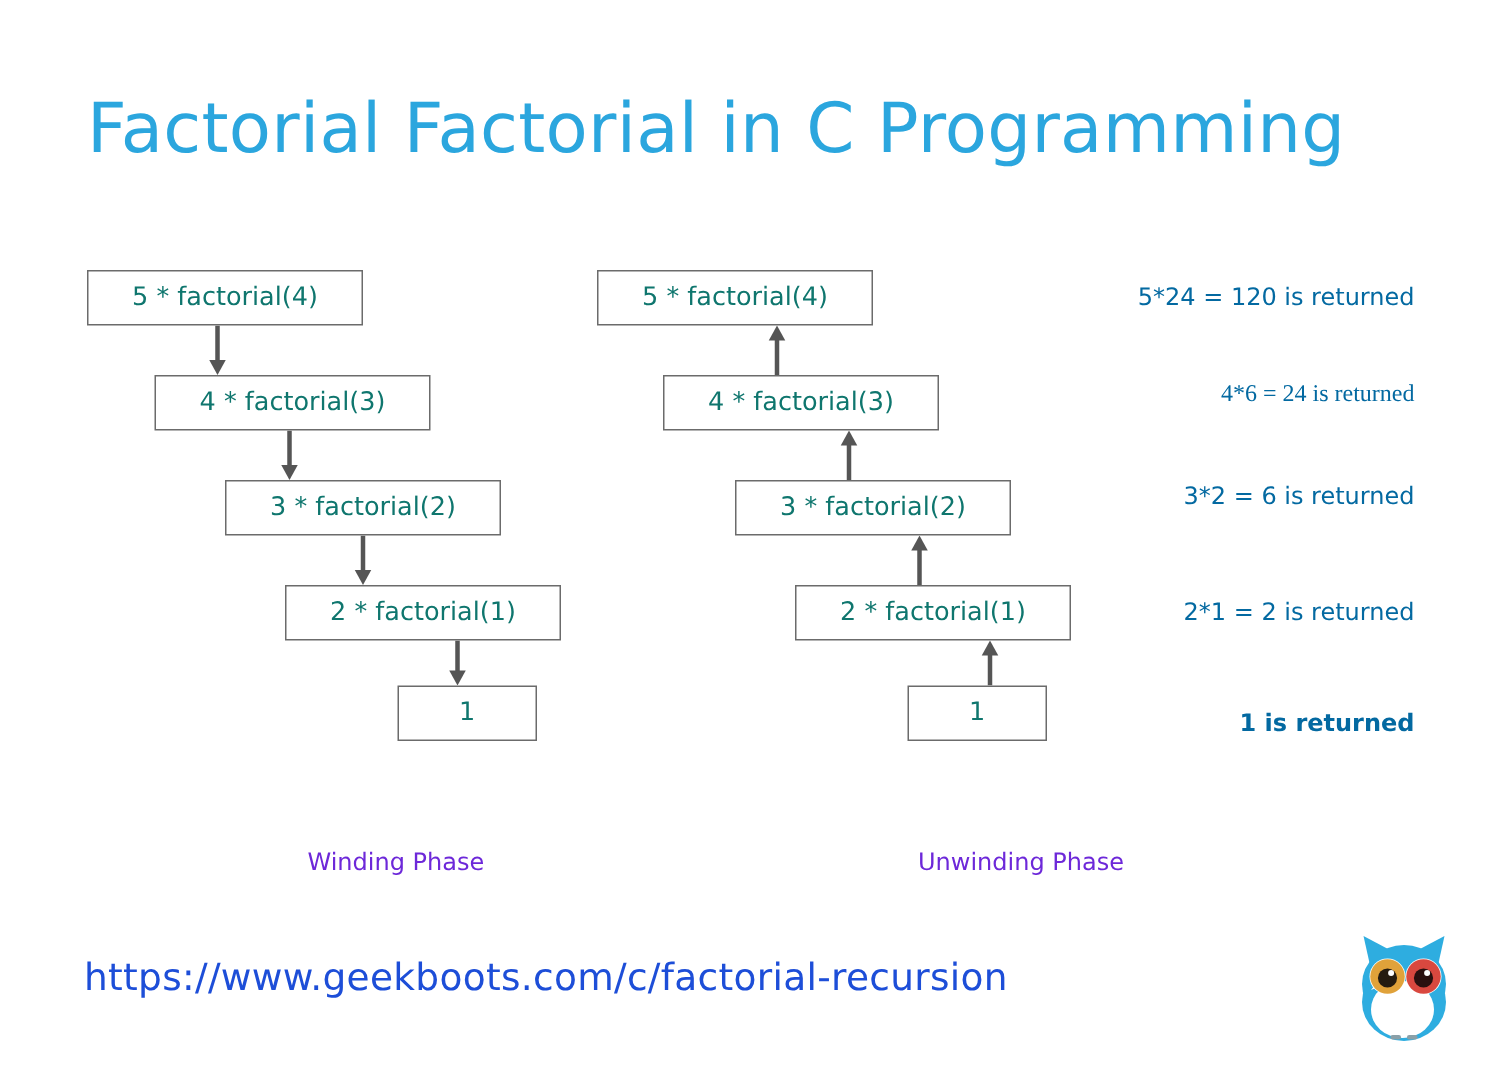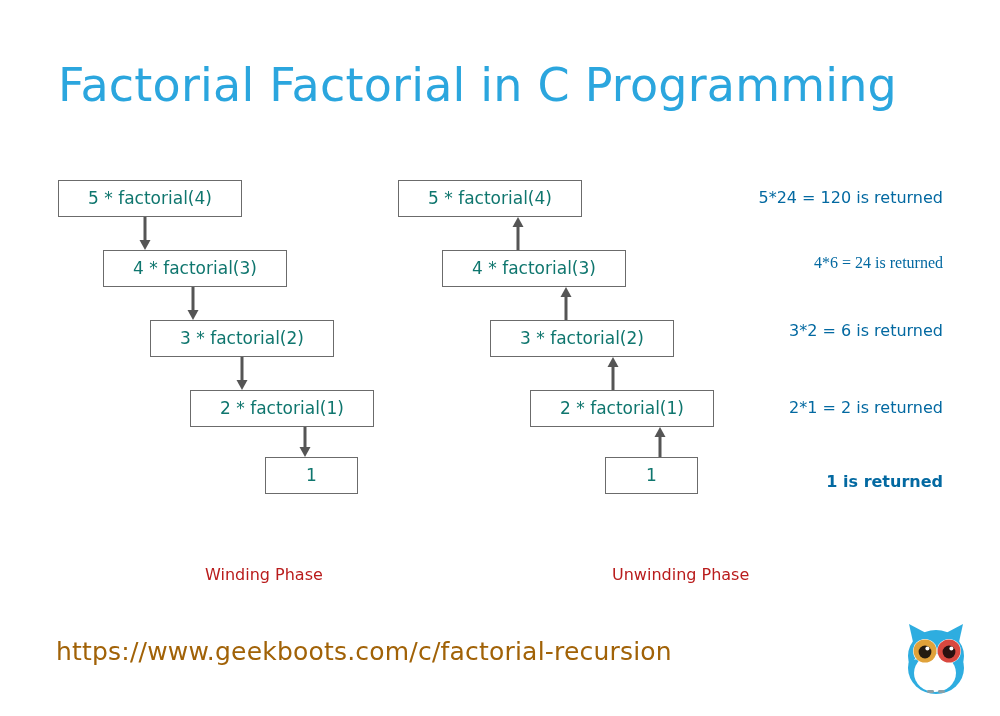--- a/index.html
+++ b/index.html
@@ -62,31 +62,31 @@
     text-align: right;
     font-size: 16px;
     color: #0369a1;
     white-space: nowrap;
   }
 
   
   .phase {
     position: absolute;
     font-size: 16px;
-    color: #b91c1c;
+    color: #6d28d9;
     white-space: nowrap;
   }
 
   
   #url {
     position: absolute;
     left: 56px;
     top: 637px;
     font-size: 25px;
-    color: #a16207;
+    color: #1d4ed8;
     letter-spacing: 0.2px;
     white-space: nowrap;
   }
 
   
   #logo {
     position: absolute;
     left: 896px;
     top: 616px;
     width: 80px;

